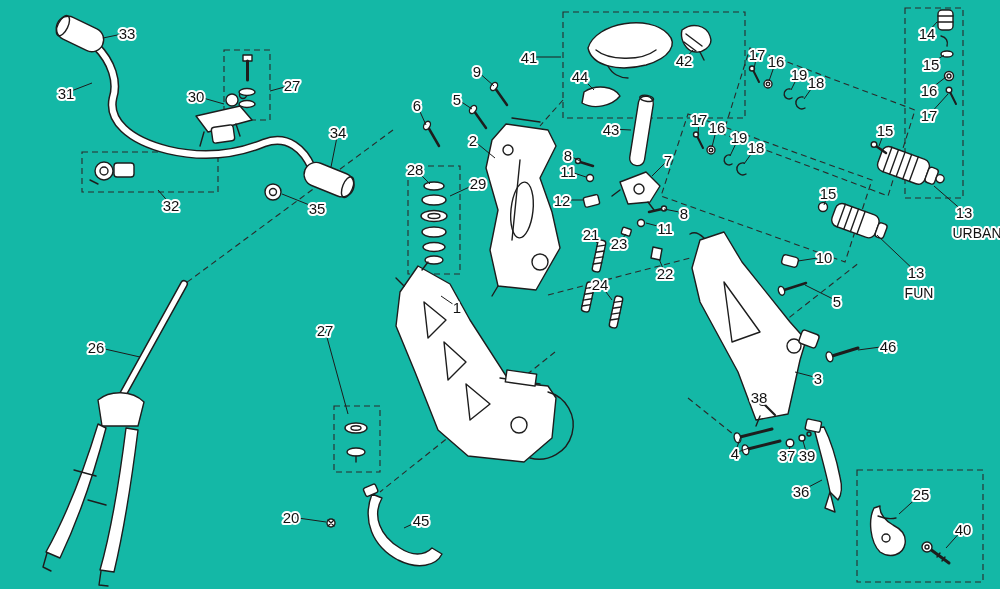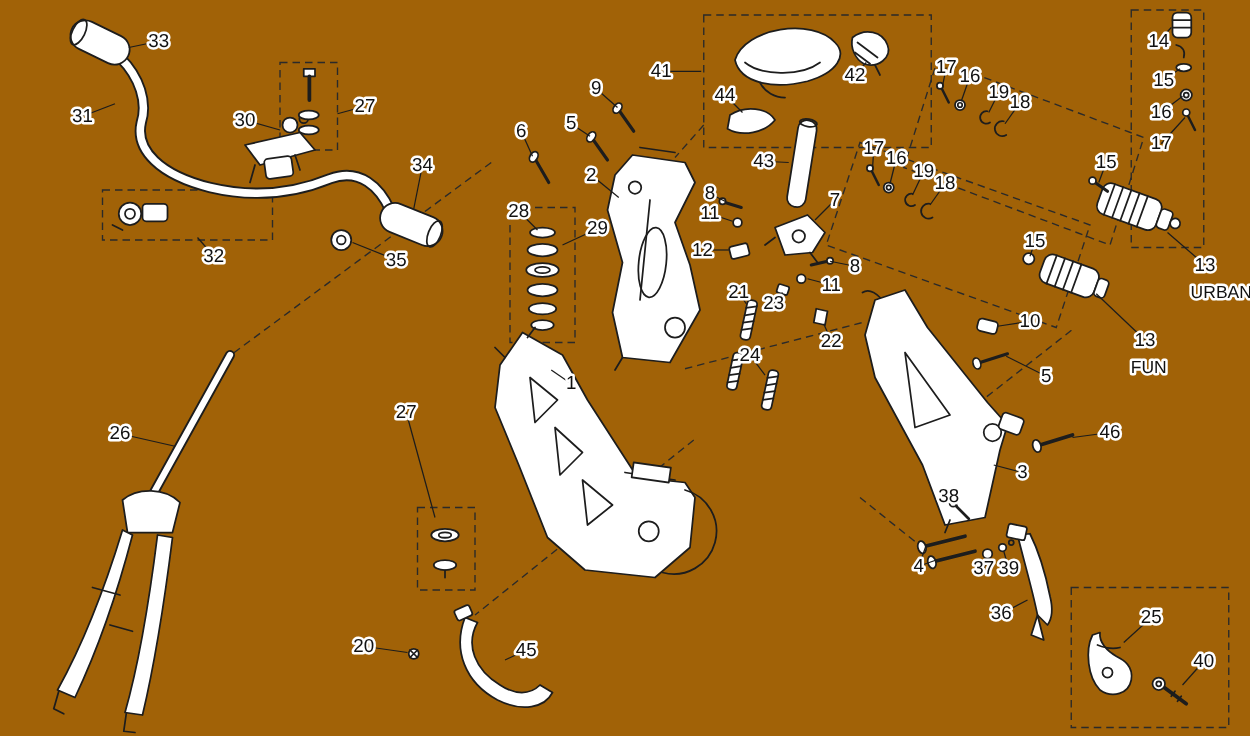--- a/index.html
+++ b/index.html
@@ -1,16 +1,16 @@
 <!DOCTYPE html>
 <html><head>
 <meta charset="utf-8">
 <style>
   html,body{margin:0;padding:0;background:#ffffff;}
-  .stage{position:relative;width:1000px;height:589px;background:#a16207;overflow:hidden;}
+  .stage{position:relative;width:1000px;height:589px;background:#14b8a6;overflow:hidden;}
   svg{display:block;}
   .art{stroke:#1d1d1d;fill:none;stroke-width:1.4;stroke-linecap:round;stroke-linejoin:round;}
   .fillw{fill:#ffffff;}
   .dash{stroke:#2a2a2a;stroke-width:1.1;fill:none;stroke-dasharray:6 4;}
   .leader{stroke:#1c1c1c;stroke-width:1;fill:none;}
   text.callout{font-family:"Liberation Sans",sans-serif;font-size:15px;fill:#111111;
     text-anchor:middle;dominant-baseline:central;paint-order:stroke;stroke:#ffffff;
     stroke-width:4px;stroke-linejoin:round;}
   text.region{font-family:"Liberation Sans",sans-serif;font-size:14px;fill:#111111;
     text-anchor:middle;dominant-baseline:central;paint-order:stroke;stroke:#ffffff;

